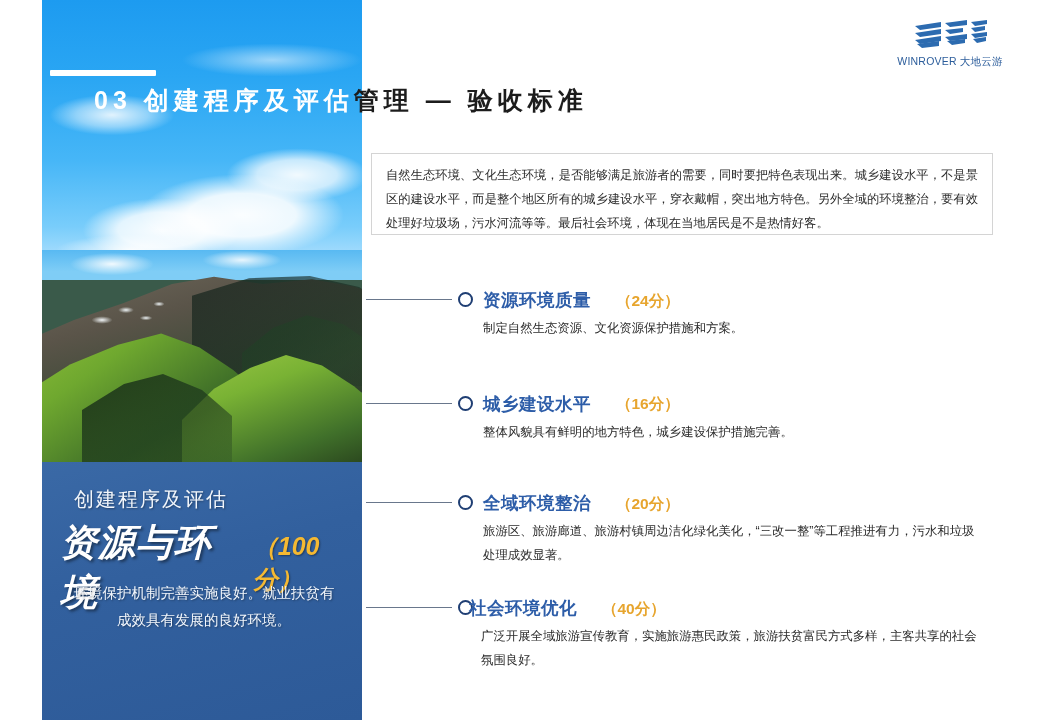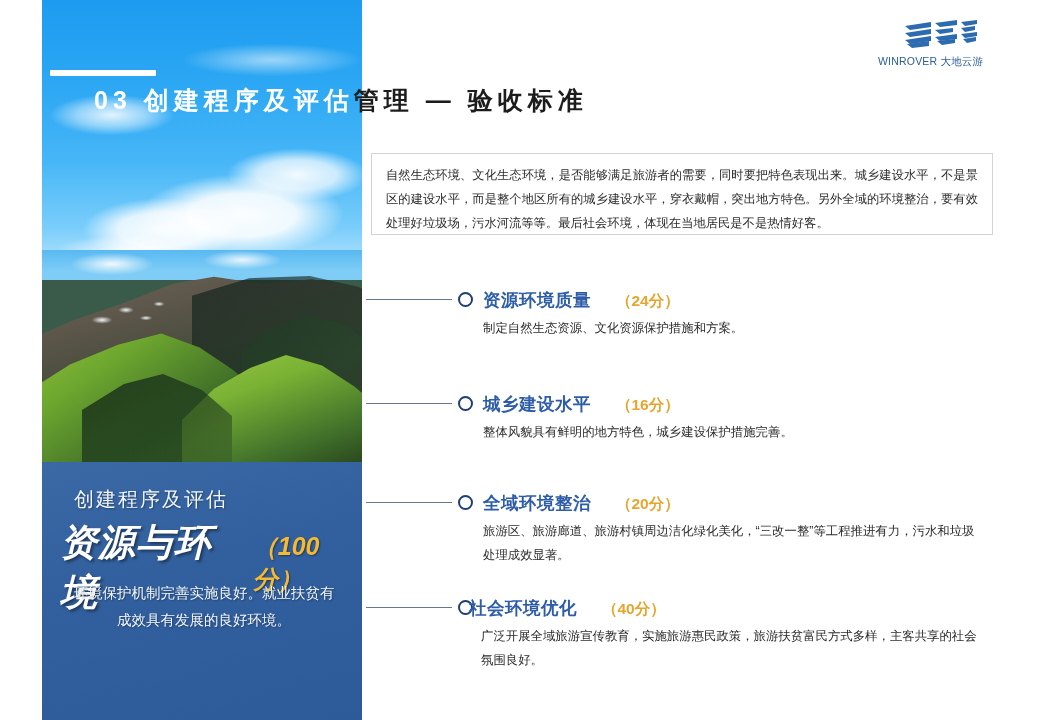--- a/index.html
+++ b/index.html
@@ -139,22 +139,22 @@
     left: 50px; top: 84px;
     font-size: 25px; font-weight: bold;
     letter-spacing: 5px;
     white-space: nowrap;
   }
   .hdr-title .on-photo { color: #ffffff; margin-left: 44px; }
   .hdr-title .on-white { color: #1c1c1c; }
 
   
   .logo {
-    position: absolute; right: 38px; top: 20px;
-    width: 124px; 
+    position: absolute; right: 28px; top: 20px;
+    width: 124px; text-align: center;
   }
   .logo-mark { display: block; margin: 0 auto 3px; }
   .logo-text {
     font-size: 10.5px; color: #2c5d9b; letter-spacing: 0.2px;
     white-space: nowrap;
   }
 
   
   .intro-box {
     position: absolute;
@@ -267,21 +267,21 @@
     <div class="head" style="left:117px; top:2px;">
       <span class="h-title">资源环境质量</span>
       <span class="h-score">（24分）</span>
     </div>
     <div class="body" style="left:117px; top:30px; width:500px;">制定自然生态资源、文化资源保护措施和方案。</div>
   </div>
 
   <div class="item" style="left:366px; top:390px; width:600px;">
     <div class="lead" style="width:86px;"></div>
     <div class="ring" style="left:92px;"></div>
-    <div class="head" style="left:117px; top:2px;">
+    <div class="head" style="left:117px; top:2px;align-items:center;">
       <span class="h-title">城乡建设水平</span>
       <span class="h-score">（16分）</span>
     </div>
     <div class="body" style="left:117px; top:30px; width:520px;">整体风貌具有鲜明的地方特色，城乡建设保护措施完善。</div>
   </div>
 
   <div class="item" style="left:366px; top:489px; width:620px;">
     <div class="lead" style="width:86px;"></div>
     <div class="ring" style="left:92px;"></div>
     <div class="head" style="left:117px; top:2px;">

